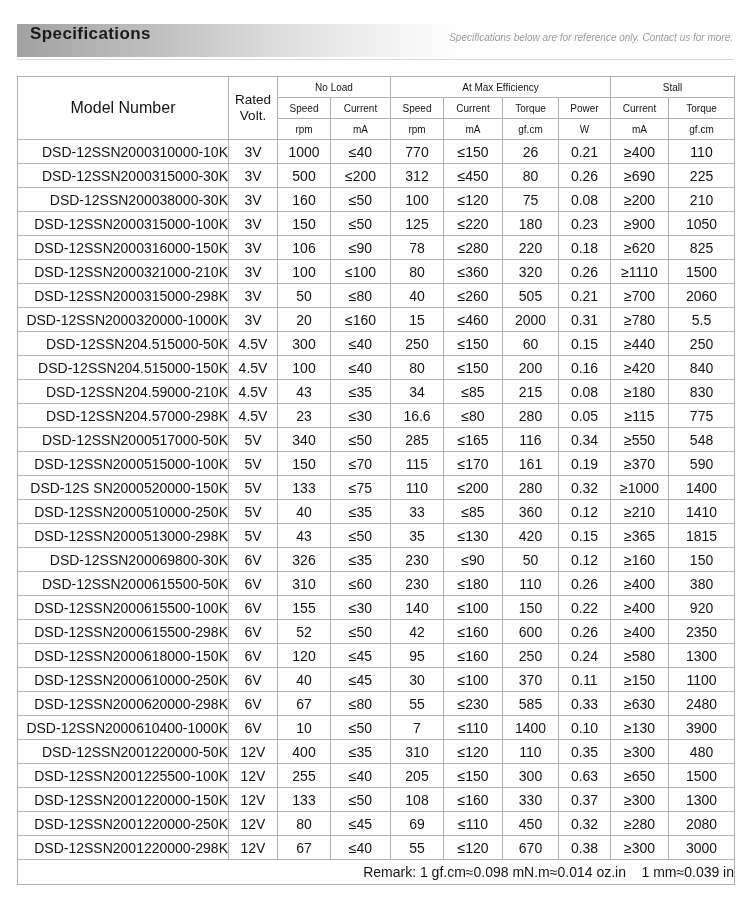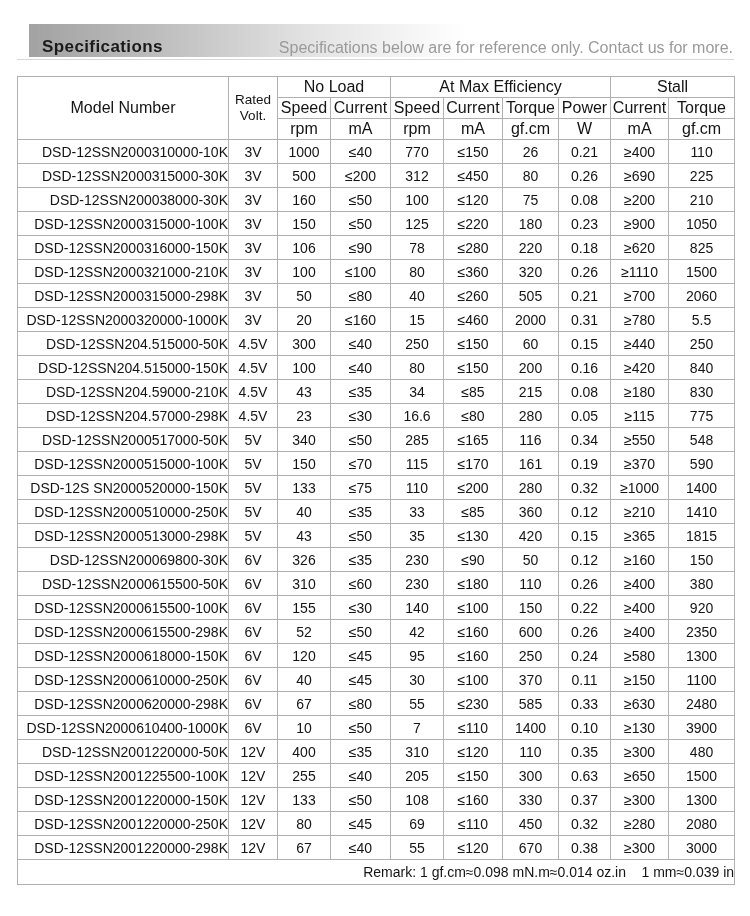--- a/index.html
+++ b/index.html
@@ -20,53 +20,53 @@
   .band-wrap {
     border-bottom: 1px solid #d8d8d8;
     padding-bottom: 2px;
     width: 717px;
   }
   .band {
     height: 33px;
     background: linear-gradient(to right, #a2a2a2 0%, #bdbdbd 18%, #e3e3e3 40%, #ffffff 62%);
     display: flex;
     justify-content: space-between;
-    align-items: flex-end;
-    margin-left: 12px;
+    align-items: flex-start;
   }
   .band-title {
     font-size: 17px;
     font-weight: bold;
     color: #1a1a1a;
     padding-left: 13px;
     letter-spacing: 0.4px;
   }
   .band-sub {
-    font-size: 16px;
+    font-size: 10px;
     color: #9a9a9a;
     padding-right: 1px;
     padding-top: 8px;
+    font-style: italic;
   }
   
   table.spec {
     margin-top: 16px;
     border-collapse: collapse;
     table-layout: fixed;
     width: 717px;
     color: #141414;
   }
   table.spec th, table.spec td {
     border: 1px solid #b0b0b0;
     padding: 0;
     vertical-align: middle;
     overflow: hidden;
   }
   thead th {
     font-weight: normal;
-    font-size: 16px;
+    font-size: 10px;
     height: 21px;
     text-align: center;
     color: #141414;
   }
   th.model-head {
     font-size: 16px;
   }
   th.rated-head {
     font-size: 13.5px;
     line-height: 1.2;

